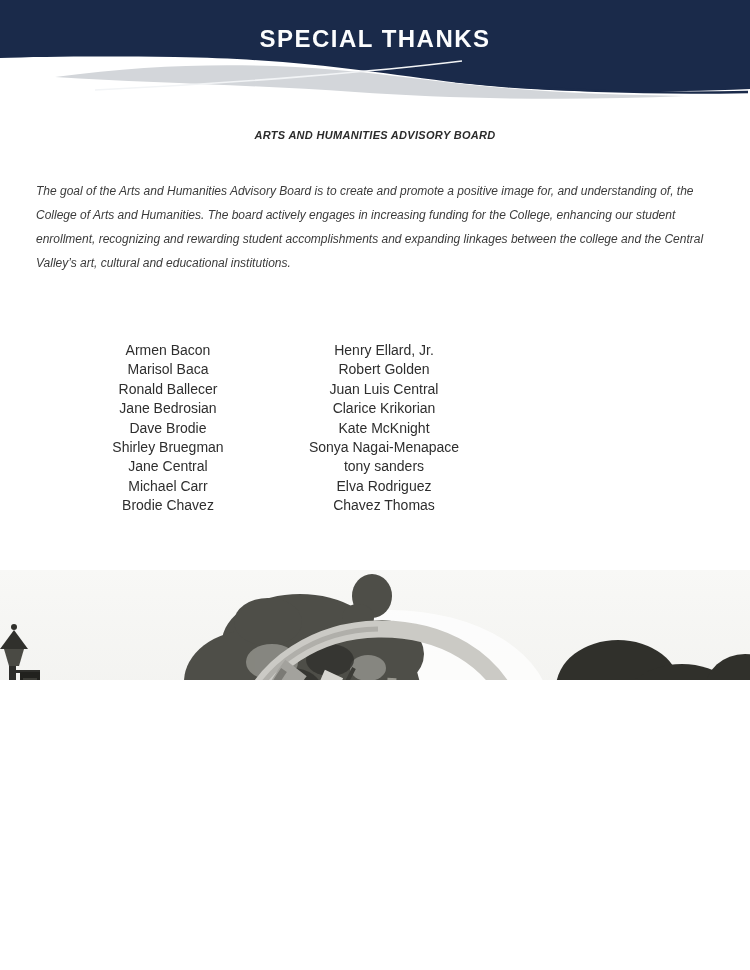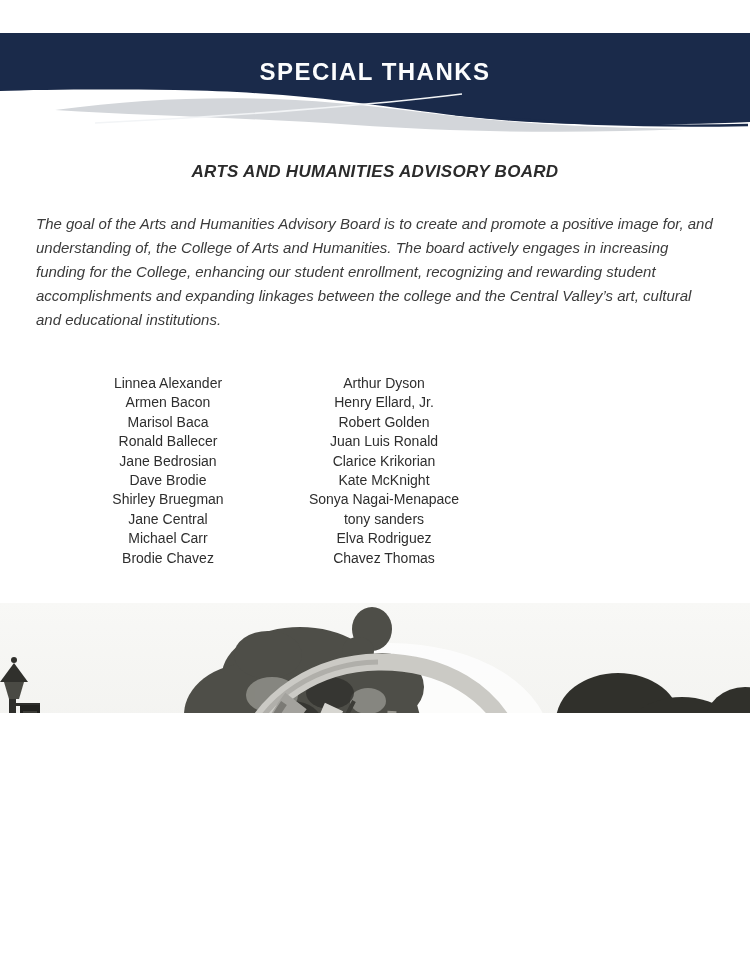--- a/index.html
+++ b/index.html
@@ -7,40 +7,39 @@
     --swoosh:#d3d6da;
     --title-color:#fcfdfe;
     --heading-color:#2b2b2b;
     --body-color:#3b3b3b;
     --names-color:#2e2e2e;
   }
   html,body{margin:0;padding:0;background:#ffffff;}
   .page{
     position:relative;width:750px;height:680px;background:#ffffff;overflow:hidden;
     font-family:"Liberation Sans",sans-serif;
-    margin-top:33px;
   }
   .hdr-svg{position:absolute;top:0;left:0;display:block;}
   .hdr-navy{fill:var(--navy);}
   .hdr-swoosh{fill:var(--swoosh);}
   .hdr-accent-light{stroke:#f2f4f6;stroke-width:1.6;fill:none;}
   .hdr-accent-dark{stroke:var(--navy);stroke-width:2.4;fill:none;}
   .hdr-title{
     position:absolute;top:0;left:0;width:750px;text-align:center;
     padding-top:25px;font-size:24px;font-weight:bold;letter-spacing:1.5px;
     color:var(--title-color);
   }
   .section-heading{
     position:absolute;top:129px;left:0;width:750px;text-align:center;
-    font-style:italic;font-weight:bold;font-size:17px;letter-spacing:.3px;
+    font-style:italic;font-weight:bold;font-size:11px;letter-spacing:.3px;
     color:var(--heading-color);
   }
   .desc{
     position:absolute;top:179px;left:36px;width:678px;
-    font-style:italic;font-size:15px;line-height:24px;color:var(--body-color);
+    font-style:italic;font-size:12px;line-height:24px;color:var(--body-color);
   }
   .names{position:absolute;top:341px;left:60px;display:flex;}
   .col{text-align:center;font-size:14px;line-height:19.4px;color:var(--names-color);}
   .col-1,.col-2{width:216px;}
   .col-3{width:196px;}
   .emeriti{font-style:italic;}
   .photo{position:absolute;top:570px;left:0;display:block;}
 </style>
 </head>
 <body>
@@ -54,36 +53,34 @@
     <path class="hdr-accent-dark" d="M455,81 C560,92 650,94 748,92"></path>
   </svg>
   <div class="hdr-title">SPECIAL THANKS</div>
 
   <div class="section-heading">ARTS AND HUMANITIES ADVISORY BOARD</div>
 
   <div class="desc">The goal of the Arts and Humanities Advisory Board is to create and promote a positive image for, and understanding of, the College of Arts and Humanities. The board actively engages in increasing funding for the College, enhancing our student enrollment, recognizing and rewarding student accomplishments and expanding linkages between the college and the Central Valley’s art, cultural and educational institutions.</div>
 
   <div class="names">
     <div class="col col-1">
-        <div>Linnea Alexander</div>
         <div>Armen Bacon</div>
         <div>Marisol Baca</div>
         <div>Ronald Ballecer</div>
         <div>Jane Bedrosian</div>
         <div>Dave Brodie</div>
         <div>Shirley Bruegman</div>
         <div>Jane Central</div>
         <div>Michael Carr</div>
         <div>Brodie Chavez</div>
       </div>
     <div class="col col-2">
-        <div>Arthur Dyson</div>
         <div>Henry Ellard, Jr.</div>
         <div>Robert Golden</div>
-        <div>Juan Luis Ronald</div>
+        <div>Juan Luis Central</div>
         <div>Clarice Krikorian</div>
         <div>Kate McKnight</div>
         <div>Sonya Nagai-Menapace</div>
         <div>tony sanders</div>
         <div>Elva Rodriguez</div>
         <div>Chavez Thomas</div>
       </div>
   </div>
 
   <svg class="photo" width="750" height="400" viewBox="0 0 750 400" role="img" aria-label="Black and white photograph of a concrete arched campus monument with trees, a lamppost with a banner, and a student with a backpack walking past on a sunlit sidewalk with long shadows on the grass">

